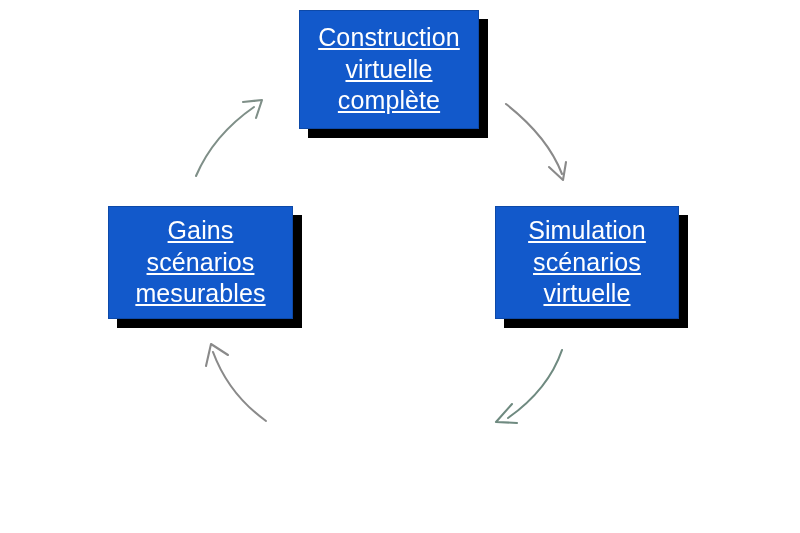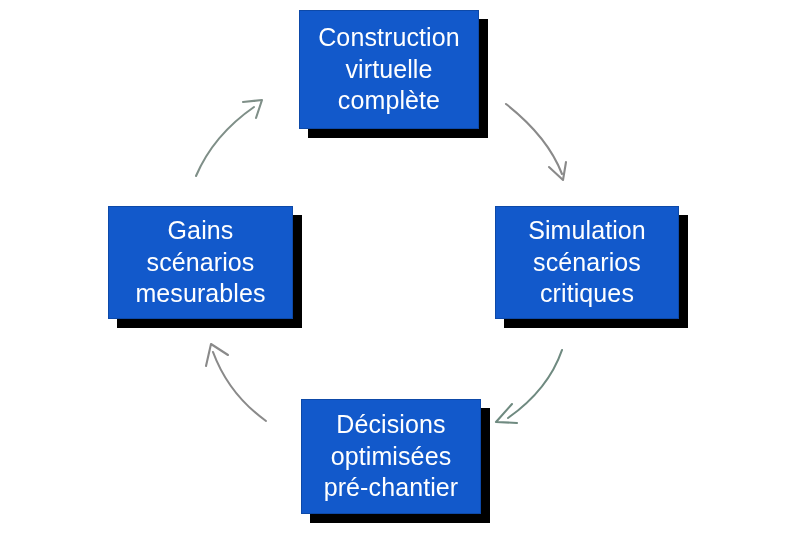--- a/index.html
+++ b/index.html
@@ -36,20 +36,21 @@
     display: flex;
     align-items: center;
     justify-content: center;
     text-align: center;
     line-height: 1.26;
     font-size: 25px;
     letter-spacing: 0.1px;
     padding: 4px 8px;
     box-shadow: 9px 9px 0 0 #000000;
     white-space: pre-line;
+    text-decoration: underline;
   }
   #node-top {
     left: 299px;
     top: 10px;
     width: 180px;
     height: 119px;
   }
   #node-right {
     left: 495px;
     top: 206px;
@@ -89,23 +90,20 @@
       <path d="M 243 102 L 262 100 L 256 118" stroke="#7f8f88" stroke-linejoin="round"></path>
     </g>
   </svg>
 
   <div class="node" id="node-top">Construction
 virtuelle
 complète</div>
 
   <div class="node" id="node-right">Simulation
 scénarios
-critiques</div>
+virtuelle</div>
 
-  <div class="node" id="node-bottom">Décisions
-optimisées
-pré-chantier</div>
 
   <div class="node" id="node-left">Gains
 scénarios
 mesurables</div>
 
 </div>
 
 </body></html>

